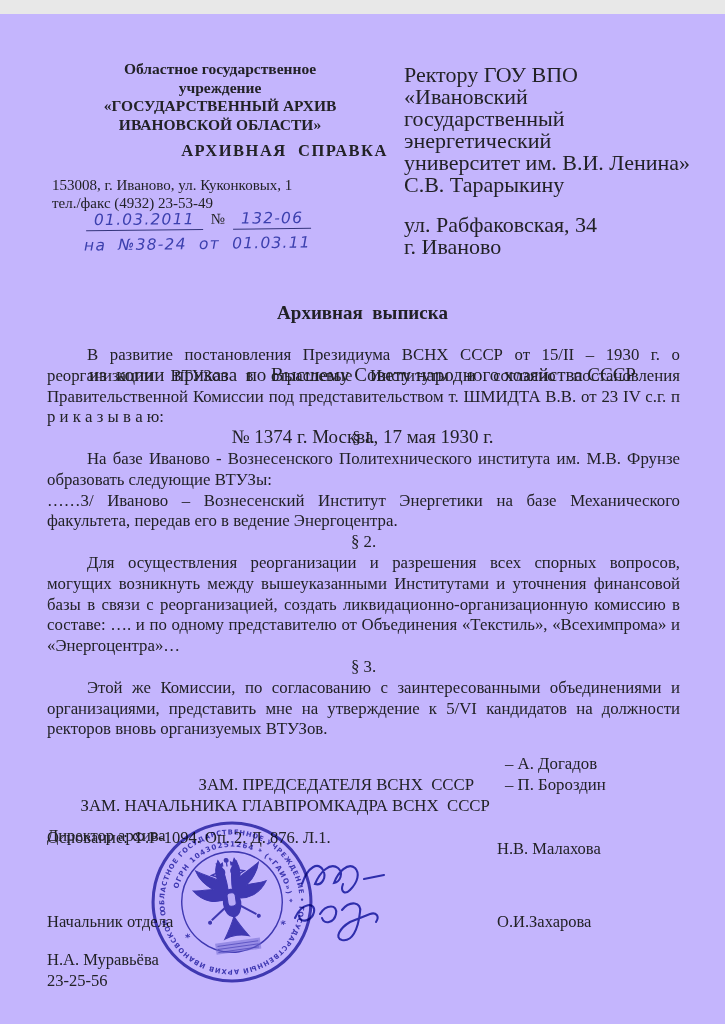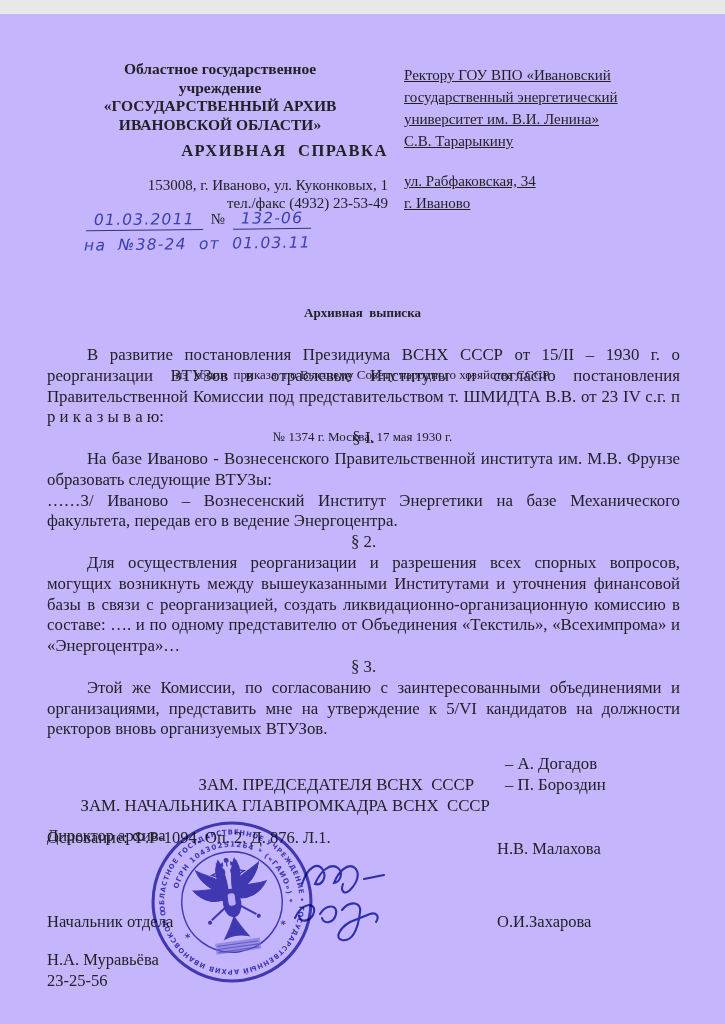--- a/index.html
+++ b/index.html
@@ -13,41 +13,41 @@
     position:absolute; left:52px; top:46px; width:336px;
     text-align:center; font-weight:bold; font-size:15.5px; line-height:18.5px;
   }
   .doc-type {
     position:absolute; left:52px; top:127px; width:336px;
     text-align:right; font-weight:bold; font-size:16.5px; letter-spacing:1.5px;
     white-space:pre-wrap;
   }
   .hdr-addr {
     position:absolute; left:52px; top:163px; width:336px;
-    text-align:right; font-size:15px; line-height:17.5px;
+    text-align:left; font-size:15px; line-height:17.5px;
   }
   
   .hw {
     font-family:"DejaVu Sans", sans-serif; font-style:italic;
     color:#3c40ae; font-size:15.5px; letter-spacing:1.2px; white-space:pre;
   }
   .hw-row1 { position:absolute; left:86px; top:196px; display:flex; align-items:flex-end; gap:8px; transform:rotate(-0.6deg); }
   .hw-u { display:inline-block; border-bottom:1.6px solid #34357c; padding:0 8px 1px 8px; }
   .no-sign { font-size:15px; color:#222; font-family:"Liberation Serif",serif; padding-bottom:2px; }
   .hw-row2 { position:absolute; left:84px; top:221px; transform:rotate(-0.8deg); }
   
   .hdr-right {
     position:absolute; left:404px; top:50px; width:290px;
-    font-size:15px; line-height:22px;text-decoration:underline;
+    font-size:22px; line-height:22px;
   }
   .hdr-right .gap { height:18px; }
   
   .title-block {
     position:absolute; left:20px; top:248px; width:685px;
-    text-align:center; font-size:13px; line-height:20.6px; white-space:pre-wrap;
+    text-align:center; font-size:19px; line-height:20.6px; white-space:pre-wrap;
   }
   .title-block .b { font-weight:bold; }
   
   .body-block {
     position:absolute; left:47px; top:331px; width:633px;
     font-size:16.8px; line-height:20.8px; text-align:justify;
   }
   .body-block p { margin:0; text-indent:40px; }
   .body-block p.noindent { text-indent:0; }
   .body-block .sec { text-align:center; text-indent:0; }
@@ -115,21 +115,21 @@
 
   <div class="title-block">
     <div class="b">Архивная  выписка</div>
     <div>из  копии  приказа  по Высшему Совету народного хозяйства СССР</div>
     <div>№ 1374 г. Москва, 17 мая 1930 г.</div>
   </div>
 
   <div class="body-block">
     <p>В развитие постановления Президиума ВСНХ  СССР от 15/II – 1930 г. о реорганизации ВТУЗов в отраслевые Институты и согласно  постановления Правительственной Комиссии под представительством т. ШМИДТА В.В. от 23 IV с.г.  п р и к а з ы в а ю:</p>
     <p class="sec">§ I.</p>
-    <p>На базе Иваново - Вознесенского Правительственной института им. М.В. Фрунзе образовать следующие ВТУЗы:</p>
+    <p>На базе Иваново - Вознесенского Политехнического института им. М.В. Фрунзе образовать следующие ВТУЗы:</p>
     <p class="noindent">……3/ Иваново – Вознесенский Институт Энергетики на базе Механического факультета, передав его в ведение Энергоцентра.</p>
     <p class="sec">§ 2.</p>
     <p>Для осуществления реорганизации и разрешения всех спорных вопросов, могущих возникнуть между вышеуказанными Институтами и уточнения финансовой базы в связи с реорганизацией, создать ликвидационно-организационную комиссию в составе: …. и по одному представителю от Объединения «Текстиль», «Всехимпрома» и «Энергоцентра»…</p>
     <p class="sec">§ 3.</p>
     <p>Этой же Комиссии, по согласованию с заинтересованными объединениями и организациями, представить мне на утверждение к 5/VI кандидатов на должности ректоров вновь организуемых ВТУЗов.</p>
 
     <div class="signoff">
       <div class="row">
         <span class="t1">ЗАМ. ПРЕДСЕДАТЕЛЯ ВСНХ  СССР</span>
         <span class="nm">– А. Догадов</span>

